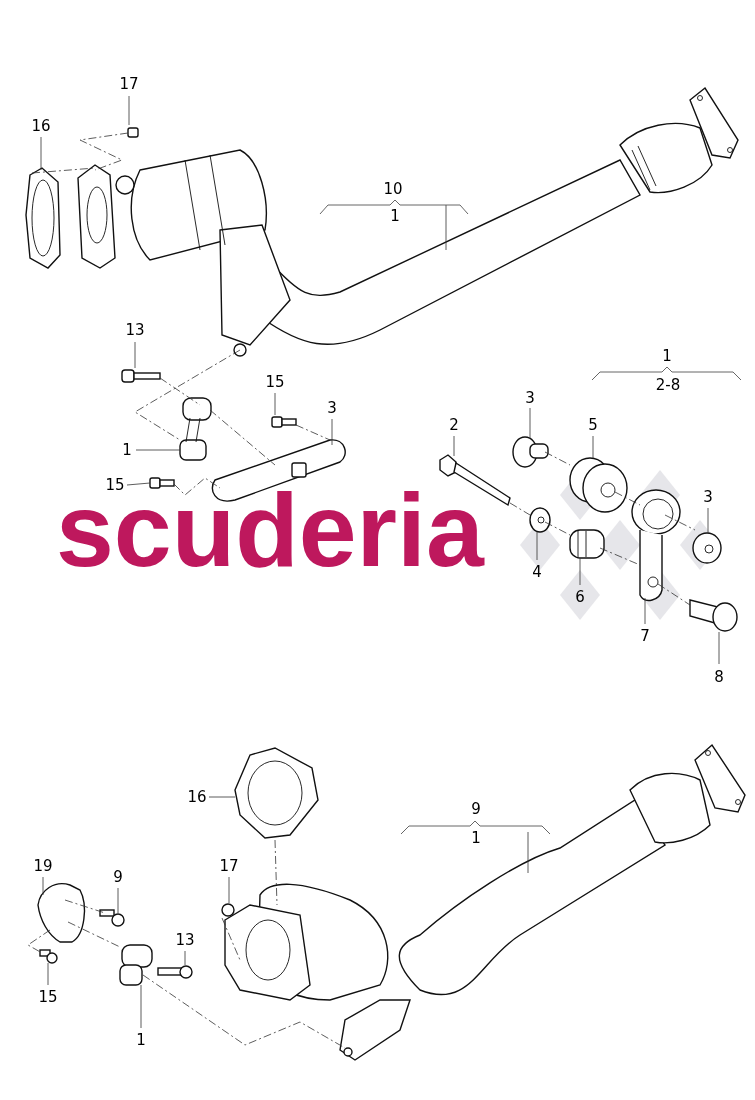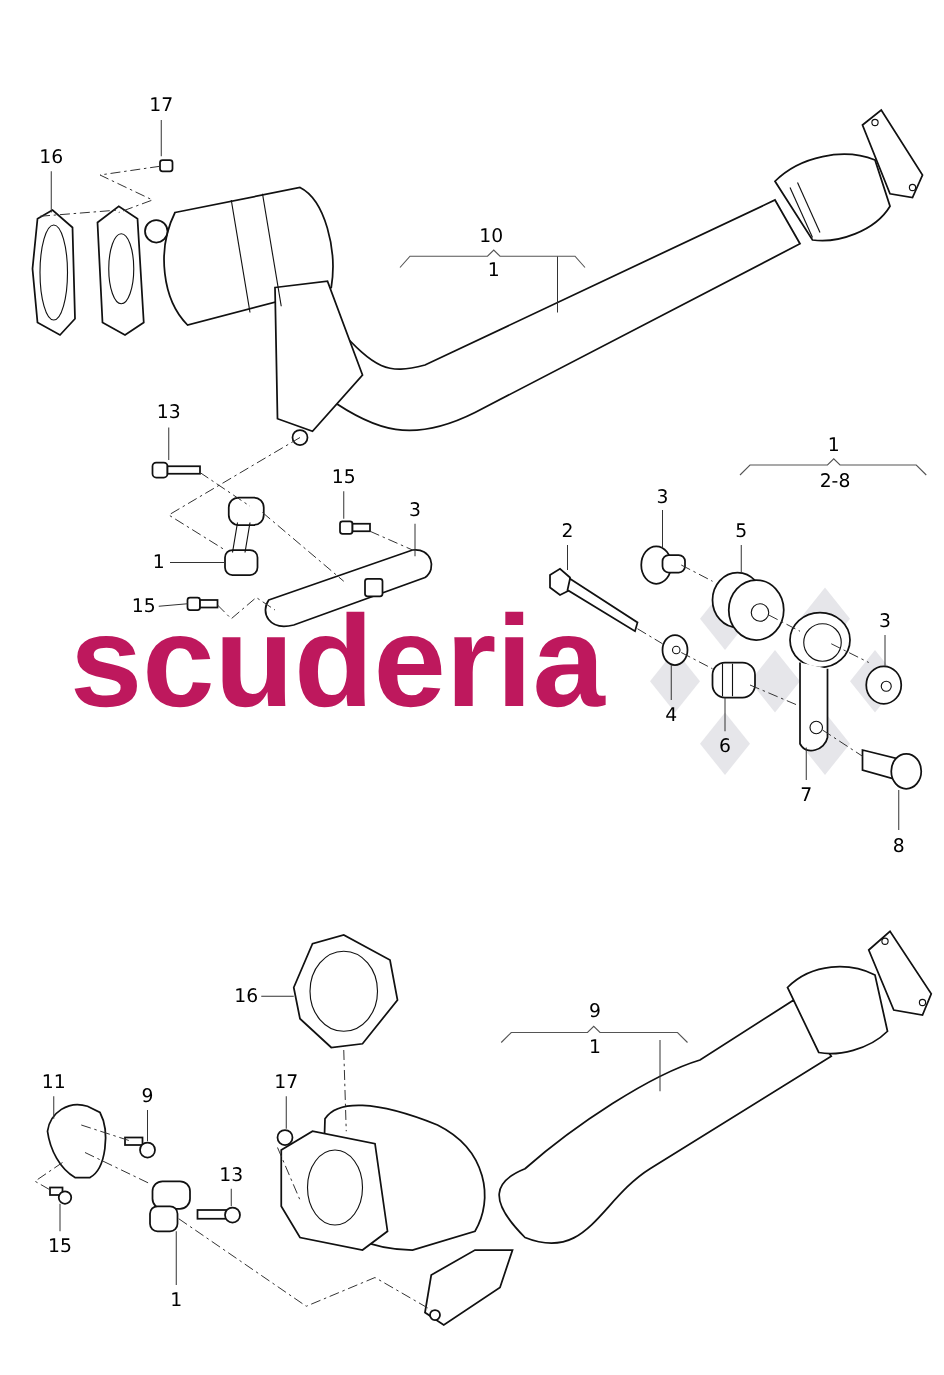--- a/index.html
+++ b/index.html
@@ -241,19 +241,19 @@
   <div class="callout" style="left:454px;top:425px">2</div>
   <div class="callout" style="left:593px;top:425px">5</div>
   <div class="callout" style="left:708px;top:497px">3</div>
   <div class="callout" style="left:537px;top:572px">4</div>
   <div class="callout" style="left:580px;top:597px">6</div>
   <div class="callout" style="left:645px;top:636px">7</div>
   <div class="callout" style="left:719px;top:677px">8</div>
   <div class="callout" style="left:197px;top:797px">16</div>
   <div class="callout" style="left:476px;top:809px">9</div>
   <div class="callout" style="left:476px;top:838px">1</div>
-  <div class="callout" style="left:43px;top:866px">11</div>
+  <div class="callout" style="left:43px;top:866px">19</div>
   <div class="callout" style="left:229px;top:866px">17</div>
   <div class="callout" style="left:118px;top:877px">9</div>
   <div class="callout" style="left:185px;top:940px">13</div>
   <div class="callout" style="left:48px;top:997px">15</div>
   <div class="callout" style="left:141px;top:1040px">1</div>
 </div>
 
 </body></html>

